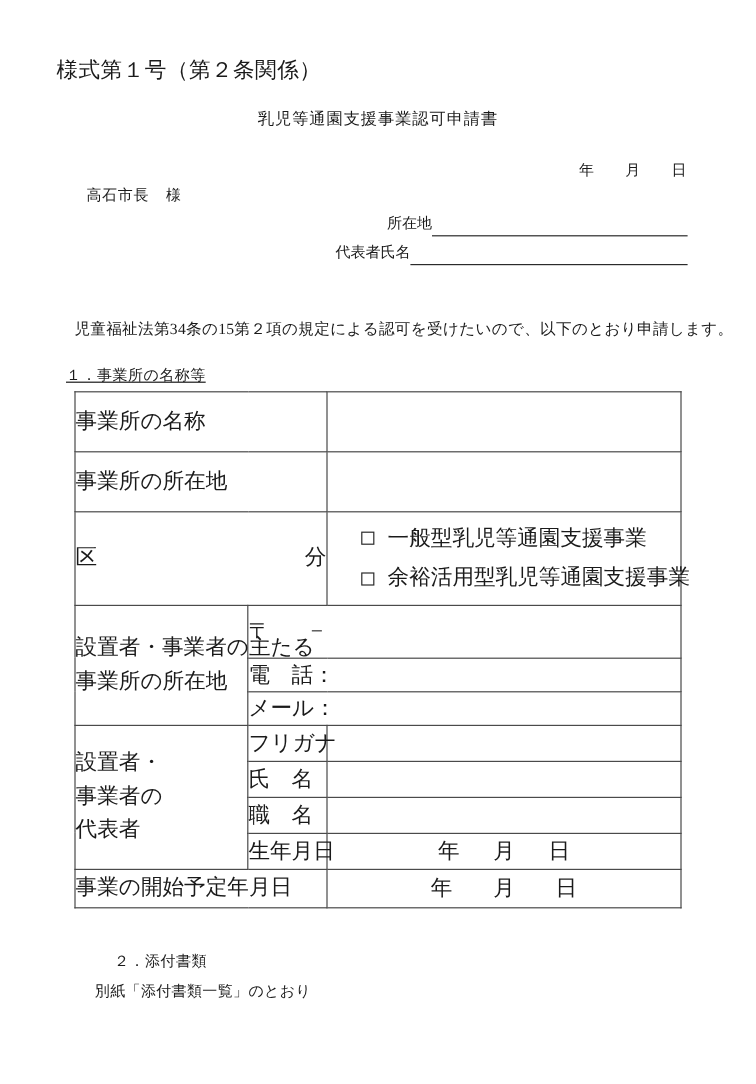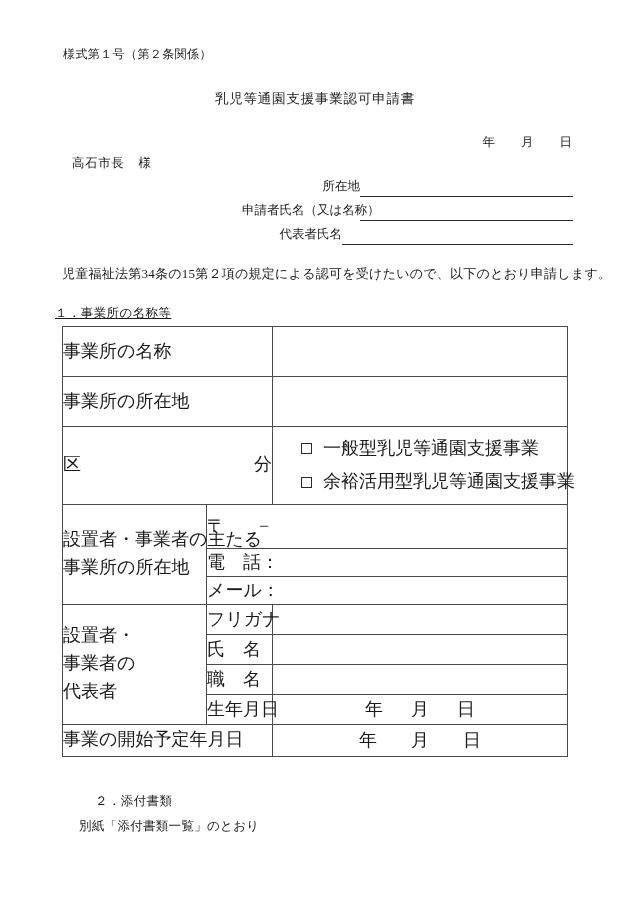--- a/index.html
+++ b/index.html
@@ -18,23 +18,23 @@
   }
   .page {
     position: absolute;
     inset: 0;
     padding: 0;
   }
 
   
   .form-no {
     position: absolute;
-    left: 63px;
+    left: 47px;
     top: 46px;
-    font-size: 12px;
+    font-size: 18px;
     letter-spacing: 0.4px;
     white-space: nowrap;
   }
   .doc-title {
     position: absolute;
     left: 0;
     right: 0;
     top: 90px;
     text-align: center;
     font-size: 13.5px;
@@ -215,27 +215,20 @@
 
   <div class="addressee">
     <span>高石市長</span><span class="sama">様</span>
   </div>
 
   <div class="applicant-block">
     <div class="app-row">
       <span class="app-prefix">所在地</span>
       <span class="app-rule"></span>
     </div>
-    <div class="app-row">
-      <span class="app-prefix with-applicant">
-        <span>申請者</span>
-        <span>氏名（又は名称）</span>
-      </span>
-      <span class="app-rule"></span>
-    </div>
     <div class="app-row rep">
       <span class="app-prefix">代表者氏名</span>
       <span class="app-rule"></span>
     </div>
   </div>
 
   <div class="statement">児童福祉法第34条の15第２項の規定による認可を受けたいので、以下のとおり申請します。</div>
 
   <div class="section-heading" id="sec1-heading">１．事業所の名称等</div>
 

